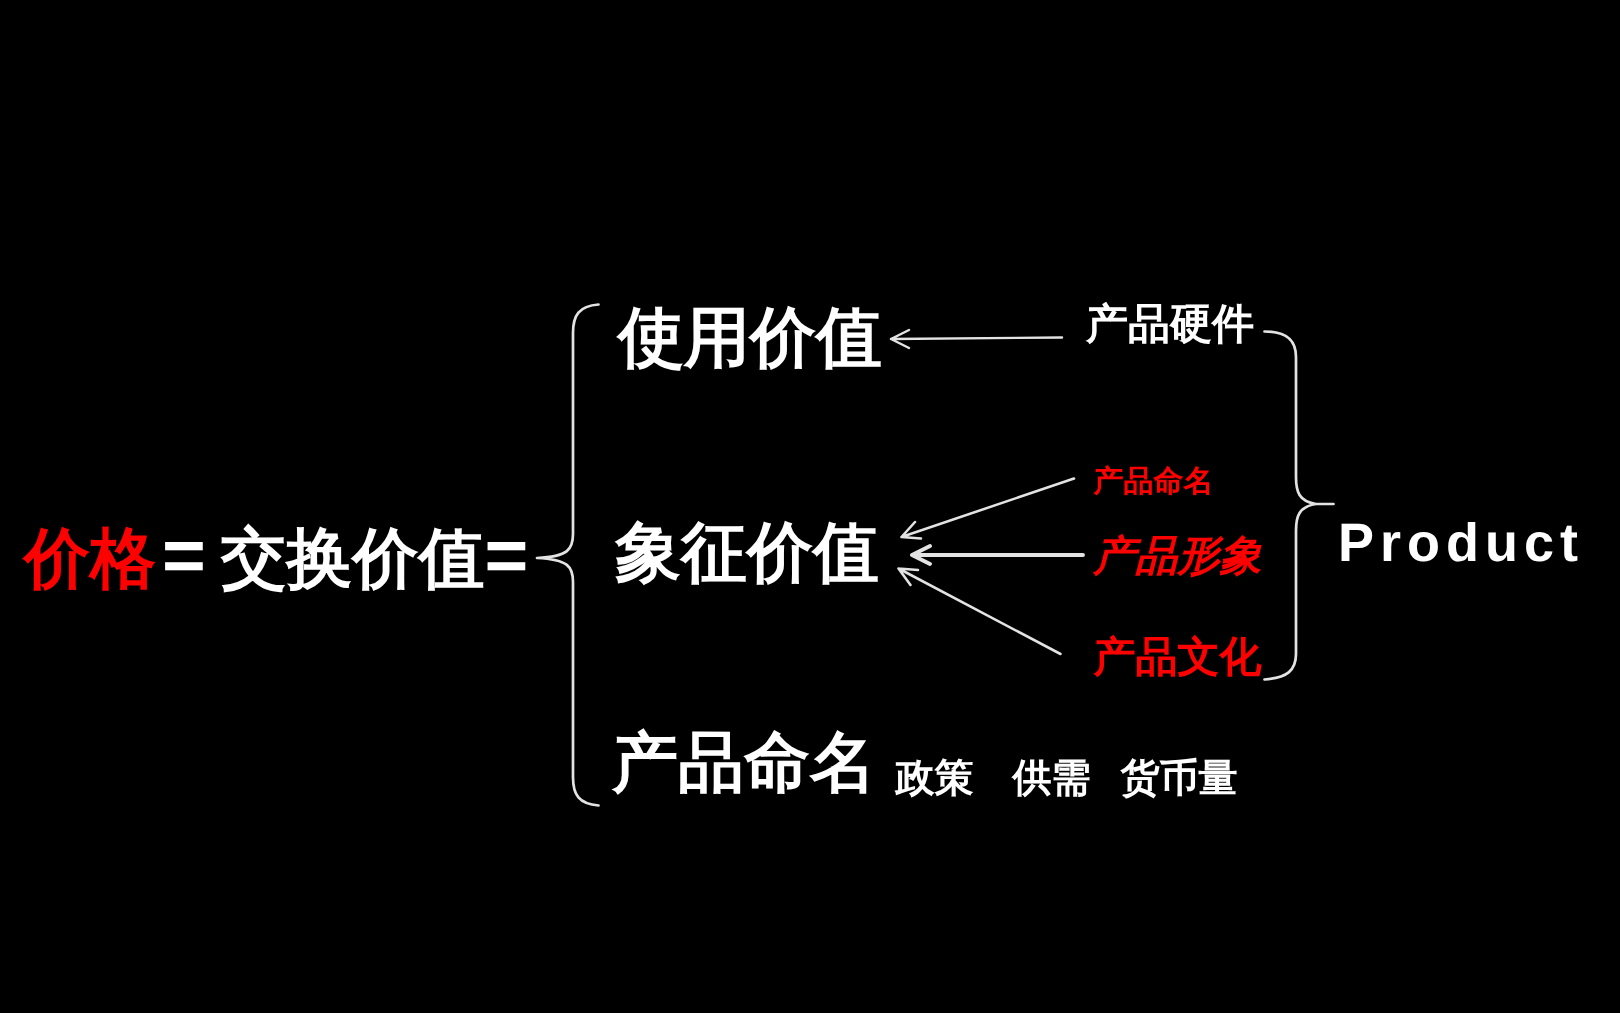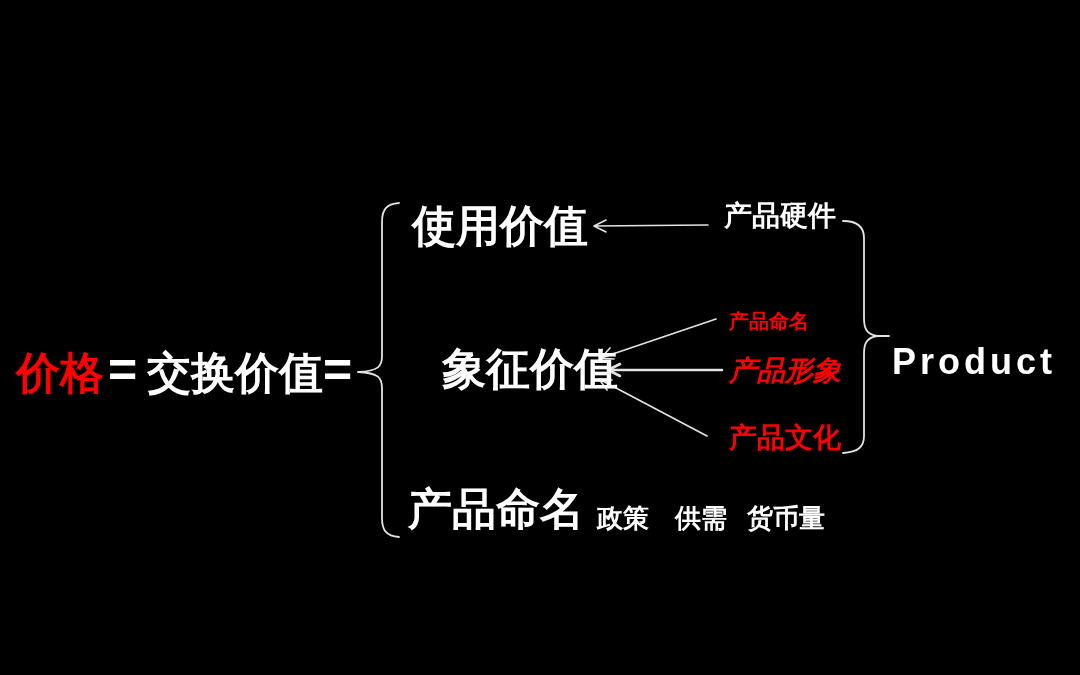--- a/index.html
+++ b/index.html
@@ -62,21 +62,21 @@
       <path class="ln" stroke-width="1.8" d="M877,336 L889,336"></path>
     </g>
   </svg>
 
   <div class="t red eq" style="left:16px; top:351px; font-size:44px;">价格</div>
   <div class="t eq" style="left:108px; top:345px; font-size:50px;">=</div>
   <div class="t eq" style="left:147px; top:351px; font-size:44px;">交换价值</div>
   <div class="t eq" style="left:323px; top:345px; font-size:50px;">=</div>
 
   <div class="t" style="left:412px; top:204px; font-size:44px;">使用价值</div>
-  <div class="t" style="left:410px; top:347px; font-size:44px;margin-left:32px;">象征价值</div>
+  <div class="t" style="left:410px; top:347px; font-size:44px;">象征价值</div>
   <div class="t" style="left:408px; top:487px; font-size:44px;">产品命名</div>
 
   <div class="t" style="left:597px; top:505px; font-size:26px;">政策</div>
   <div class="t" style="left:675px; top:505px; font-size:26px;">供需</div>
   <div class="t" style="left:747px; top:505px; font-size:26px;">货币量</div>
 
   <div class="t" style="left:724px; top:202px; font-size:28px;">产品硬件</div>
   <div class="t red" style="left:729px; top:311px; font-size:20px;">产品命名</div>
   <div class="t red" style="left:729px; top:357px; font-size:28px;font-style:italic;">产品形象</div>
   <div class="t red" style="left:729px; top:424px; font-size:28px;">产品文化</div>

